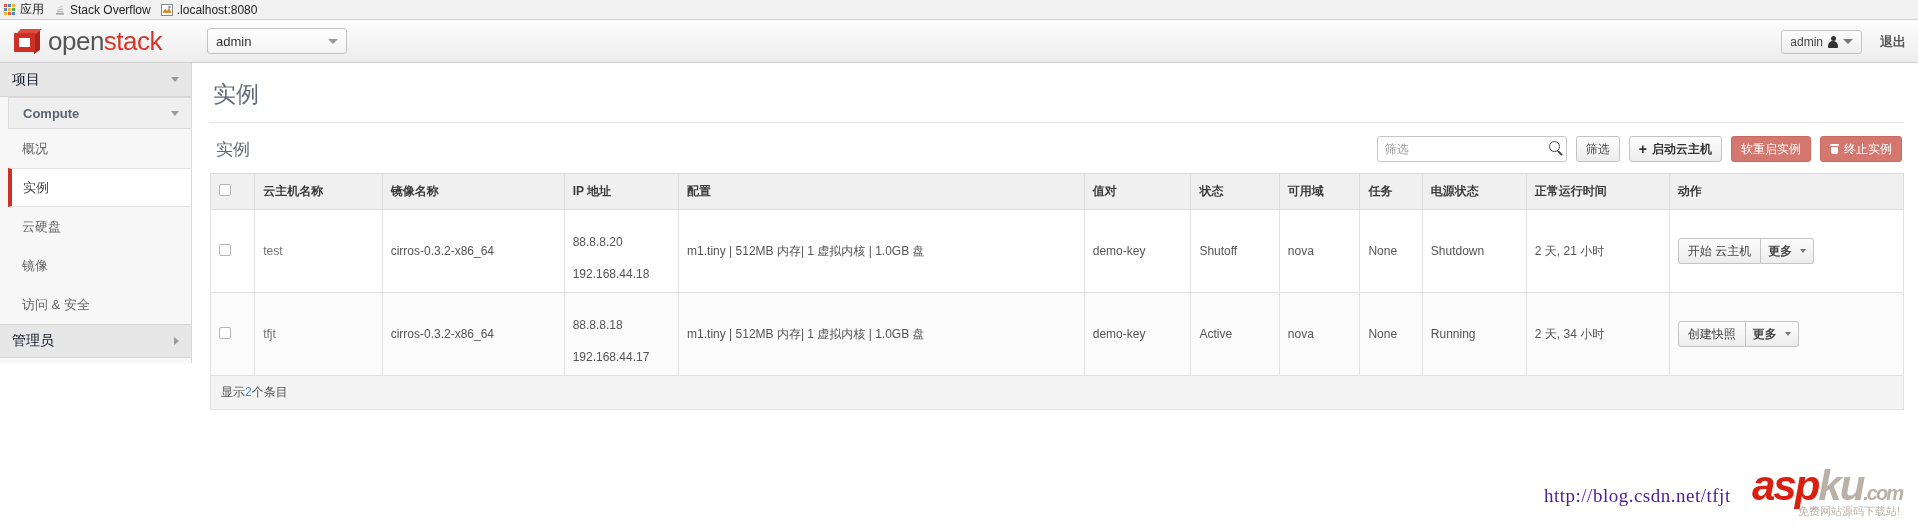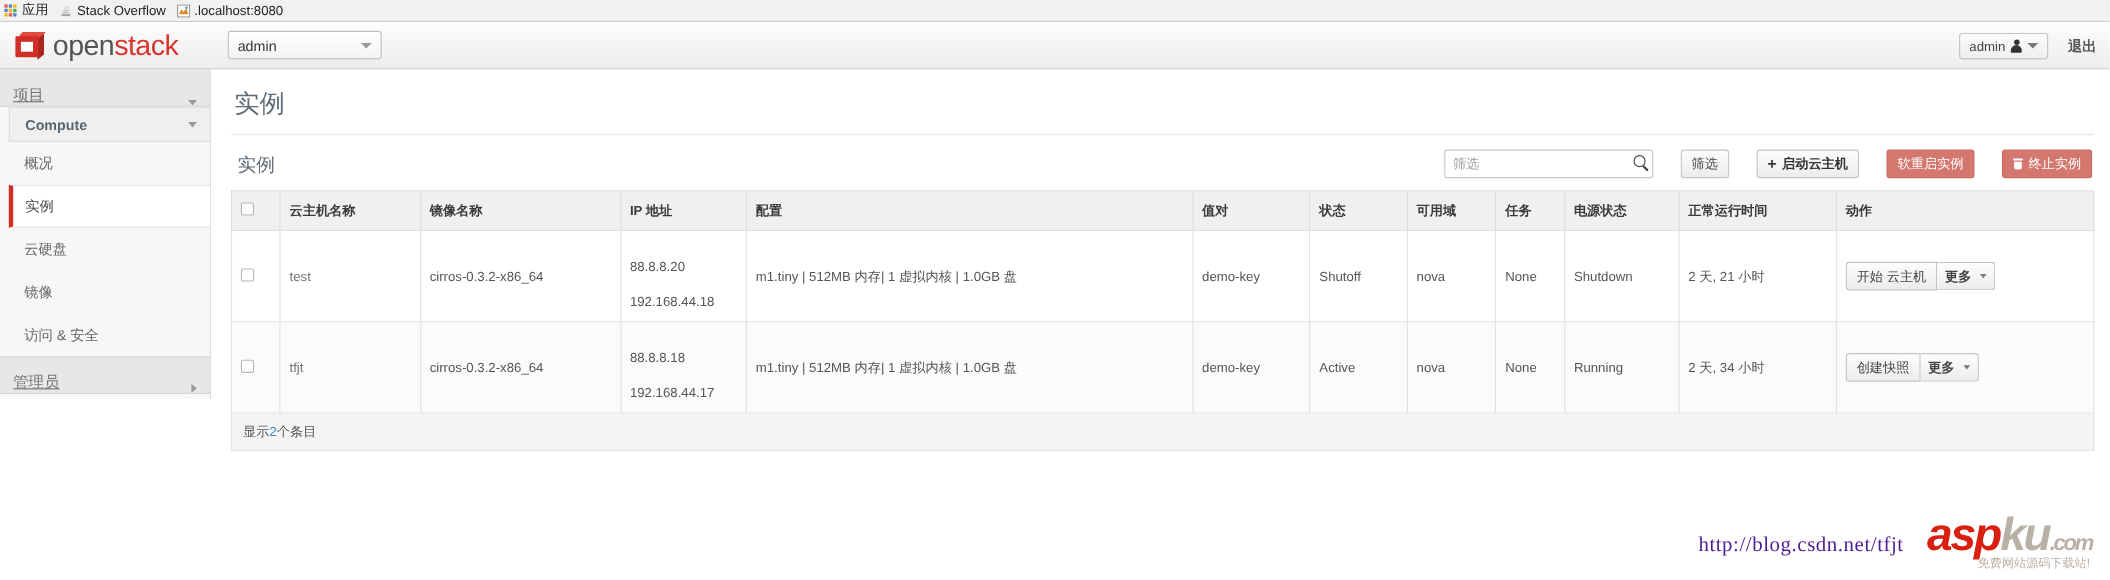--- a/index.html
+++ b/index.html
@@ -113,23 +113,23 @@
   #sidebar {
     width: 192px; flex: 0 0 192px;
     background: #f7f7f7;
     border-right: 1px solid #d9d9d9;
     height: 300px;
   }
   .nav-section-head {
     height: 34px;
     background: #e7e7e7;
     border-bottom: 1px solid #d5d5d5;
-    display: flex; align-items: flex-end; justify-content: space-between;
+    display: flex; align-items: center; justify-content: space-between;
     padding: 0 12px;
-    font-size: 14px; color: #737373; text-decoration: underline;
+    font-size: 14px; color: #0f172a;
   }
   .nav-section-head.collapsed { background:#e7e7e7; border-top:1px solid #d5d5d5; }
   .tri-down { width:0;height:0;border-left:4px solid transparent;border-right:4px solid transparent;border-top:5px solid #999; }
   .tri-right { width:0;height:0;border-top:4px solid transparent;border-bottom:4px solid transparent;border-left:5px solid #999; }
 
   .nav-group-head {
     height: 32px; margin-left: 8px;
     background: #efefef;
     border: 1px solid #dcdcdc; border-right: none;
     display: flex; align-items: center; justify-content: space-between;
@@ -157,21 +157,21 @@
   #page-title {
     font-size: 23px; font-weight: 400; color: #606b75;
     padding: 16px 0 12px 3px;
     border-bottom: 1px solid #e4e4e4;
   }
   #panel-head {
     display: flex; align-items: center; justify-content: space-between;
     padding: 13px 2px 11px 6px;
   }
   #panel-title { font-size: 17px; color: #606b75; }
-  #toolbar { display: flex; align-items: flex-end; gap: 25px; }
+  #toolbar { display: flex; align-items: flex-end; gap: 9px; }
   .filter-input-wrap {
     width: 190px; height: 26px; position: relative;
     border: 1px solid #c6c6c6; border-radius: 3px; background: #fff;
   }
   .filter-input-wrap input {
     width: 100%; height: 100%; border: none; outline: none;
     background: transparent;
     padding: 0 26px 0 7px;
     font-size: 12px; color: #555;
     font-family: inherit;

